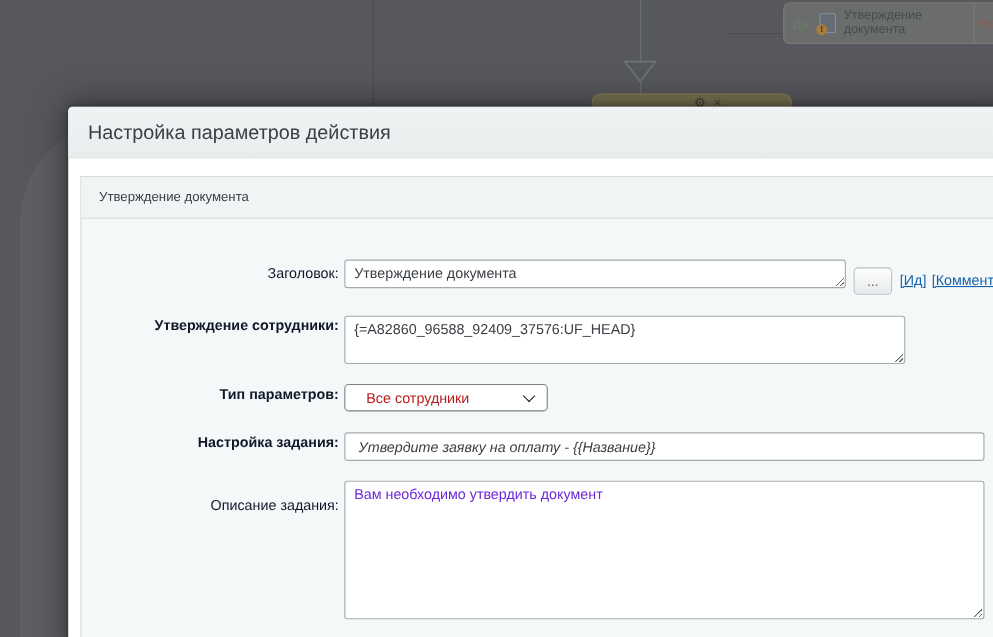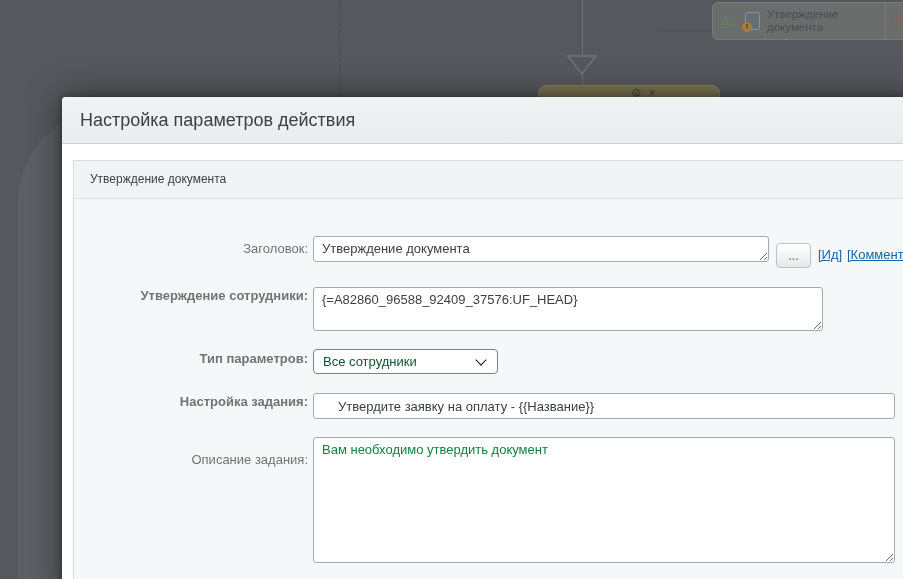--- a/index.html
+++ b/index.html
@@ -38,41 +38,41 @@
   .modal-header{height:46px;background:linear-gradient(#f0f3f4,#e9edee);
     border-bottom:1px solid #ccd1d3;border-radius:4px 4px 0 0;}
   .modal-title{padding-left:18px;line-height:46px;font-size:18px;color:#3b4045;}
 
   .panel{position:absolute;left:11px;top:63px;width:920px;height:430px;
     border:1px solid #d7dbdc;background:#f5f8f9;}
   .panel-header{height:37px;background:#f1f4f5;border-bottom:1px solid #dbdfe0;}
   .panel-header span{display:block;padding-left:16px;line-height:37px;font-size:12px;color:#3d4144;}
   .panel-body{position:relative;height:392px;}
 
-  .f-label{position:absolute;left:0;width:234px;text-align:right;font-size:13px;color:#737373;}
+  .f-label{position:absolute;left:0;width:234px;text-align:right;font-size:13px;color:#0f172a;}
   .f-label.bold{font-weight:bold;}
   .ctl{position:absolute;box-sizing:border-box;font-family:"Liberation Sans",sans-serif;
     font-size:13px;color:#3a3f44;background:#fff;border:1px solid #a3abae;border-radius:3px;}
   textarea.ctl{padding:4px 8px;resize:both;}
-  input.ctl{padding:0 24px;}
+  input.ctl{padding:0 12px;font-style:italic;}
   #title-ta{left:239px;top:37px;width:456px;height:26px;overflow:hidden;white-space:nowrap;}
   #more-btn{position:absolute;left:702px;top:44px;width:35px;height:25px;
     background:linear-gradient(#ffffff,#e6e9ea);border:1px solid #bcc2c4;border-radius:4px;
     font-size:12px;color:#555;line-height:10px;cursor:pointer;}
   .f-link{position:absolute;top:48px;font-size:13px;color:#1464ad;white-space:nowrap;}
   #id-link{left:744px;}
   #comments-link{left:773px;}
   #approvers-ta{left:239px;top:88px;width:510px;height:44px;}
   .select-box{position:absolute;left:239px;top:150px;width:185px;height:25px;box-sizing:border-box;
-    background:#fff;border:1px solid #7b8184;border-radius:4px;font-size:13px;color:#14532d;
-    line-height:23px;padding-left:9px;cursor:pointer;}
+    background:#fff;border:1px solid #7b8184;border-radius:4px;font-size:13px;color:#b91c1c;
+    line-height:23px;padding-left:19px;cursor:pointer;}
   .select-box .chev{position:absolute;right:12px;top:6px;width:7px;height:7px;
     border-right:1.6px solid #1a1a1a;border-bottom:1.6px solid #1a1a1a;transform:rotate(45deg);}
   #task-name-input{left:239px;top:194px;width:582px;height:26px;}
-  #task-desc-ta{left:239px;top:238px;width:582px;height:126px;color:#15803d;}
+  #task-desc-ta{left:239px;top:238px;width:582px;height:126px;color:#6d28d9;}
 </style>
 </head>
 <body>
 
 <div id="stage">
 
   <div class="bg-card"></div>
   <div class="v-dashed"></div>
   <div class="v-line1"></div>
   <div class="flow-arrow">

